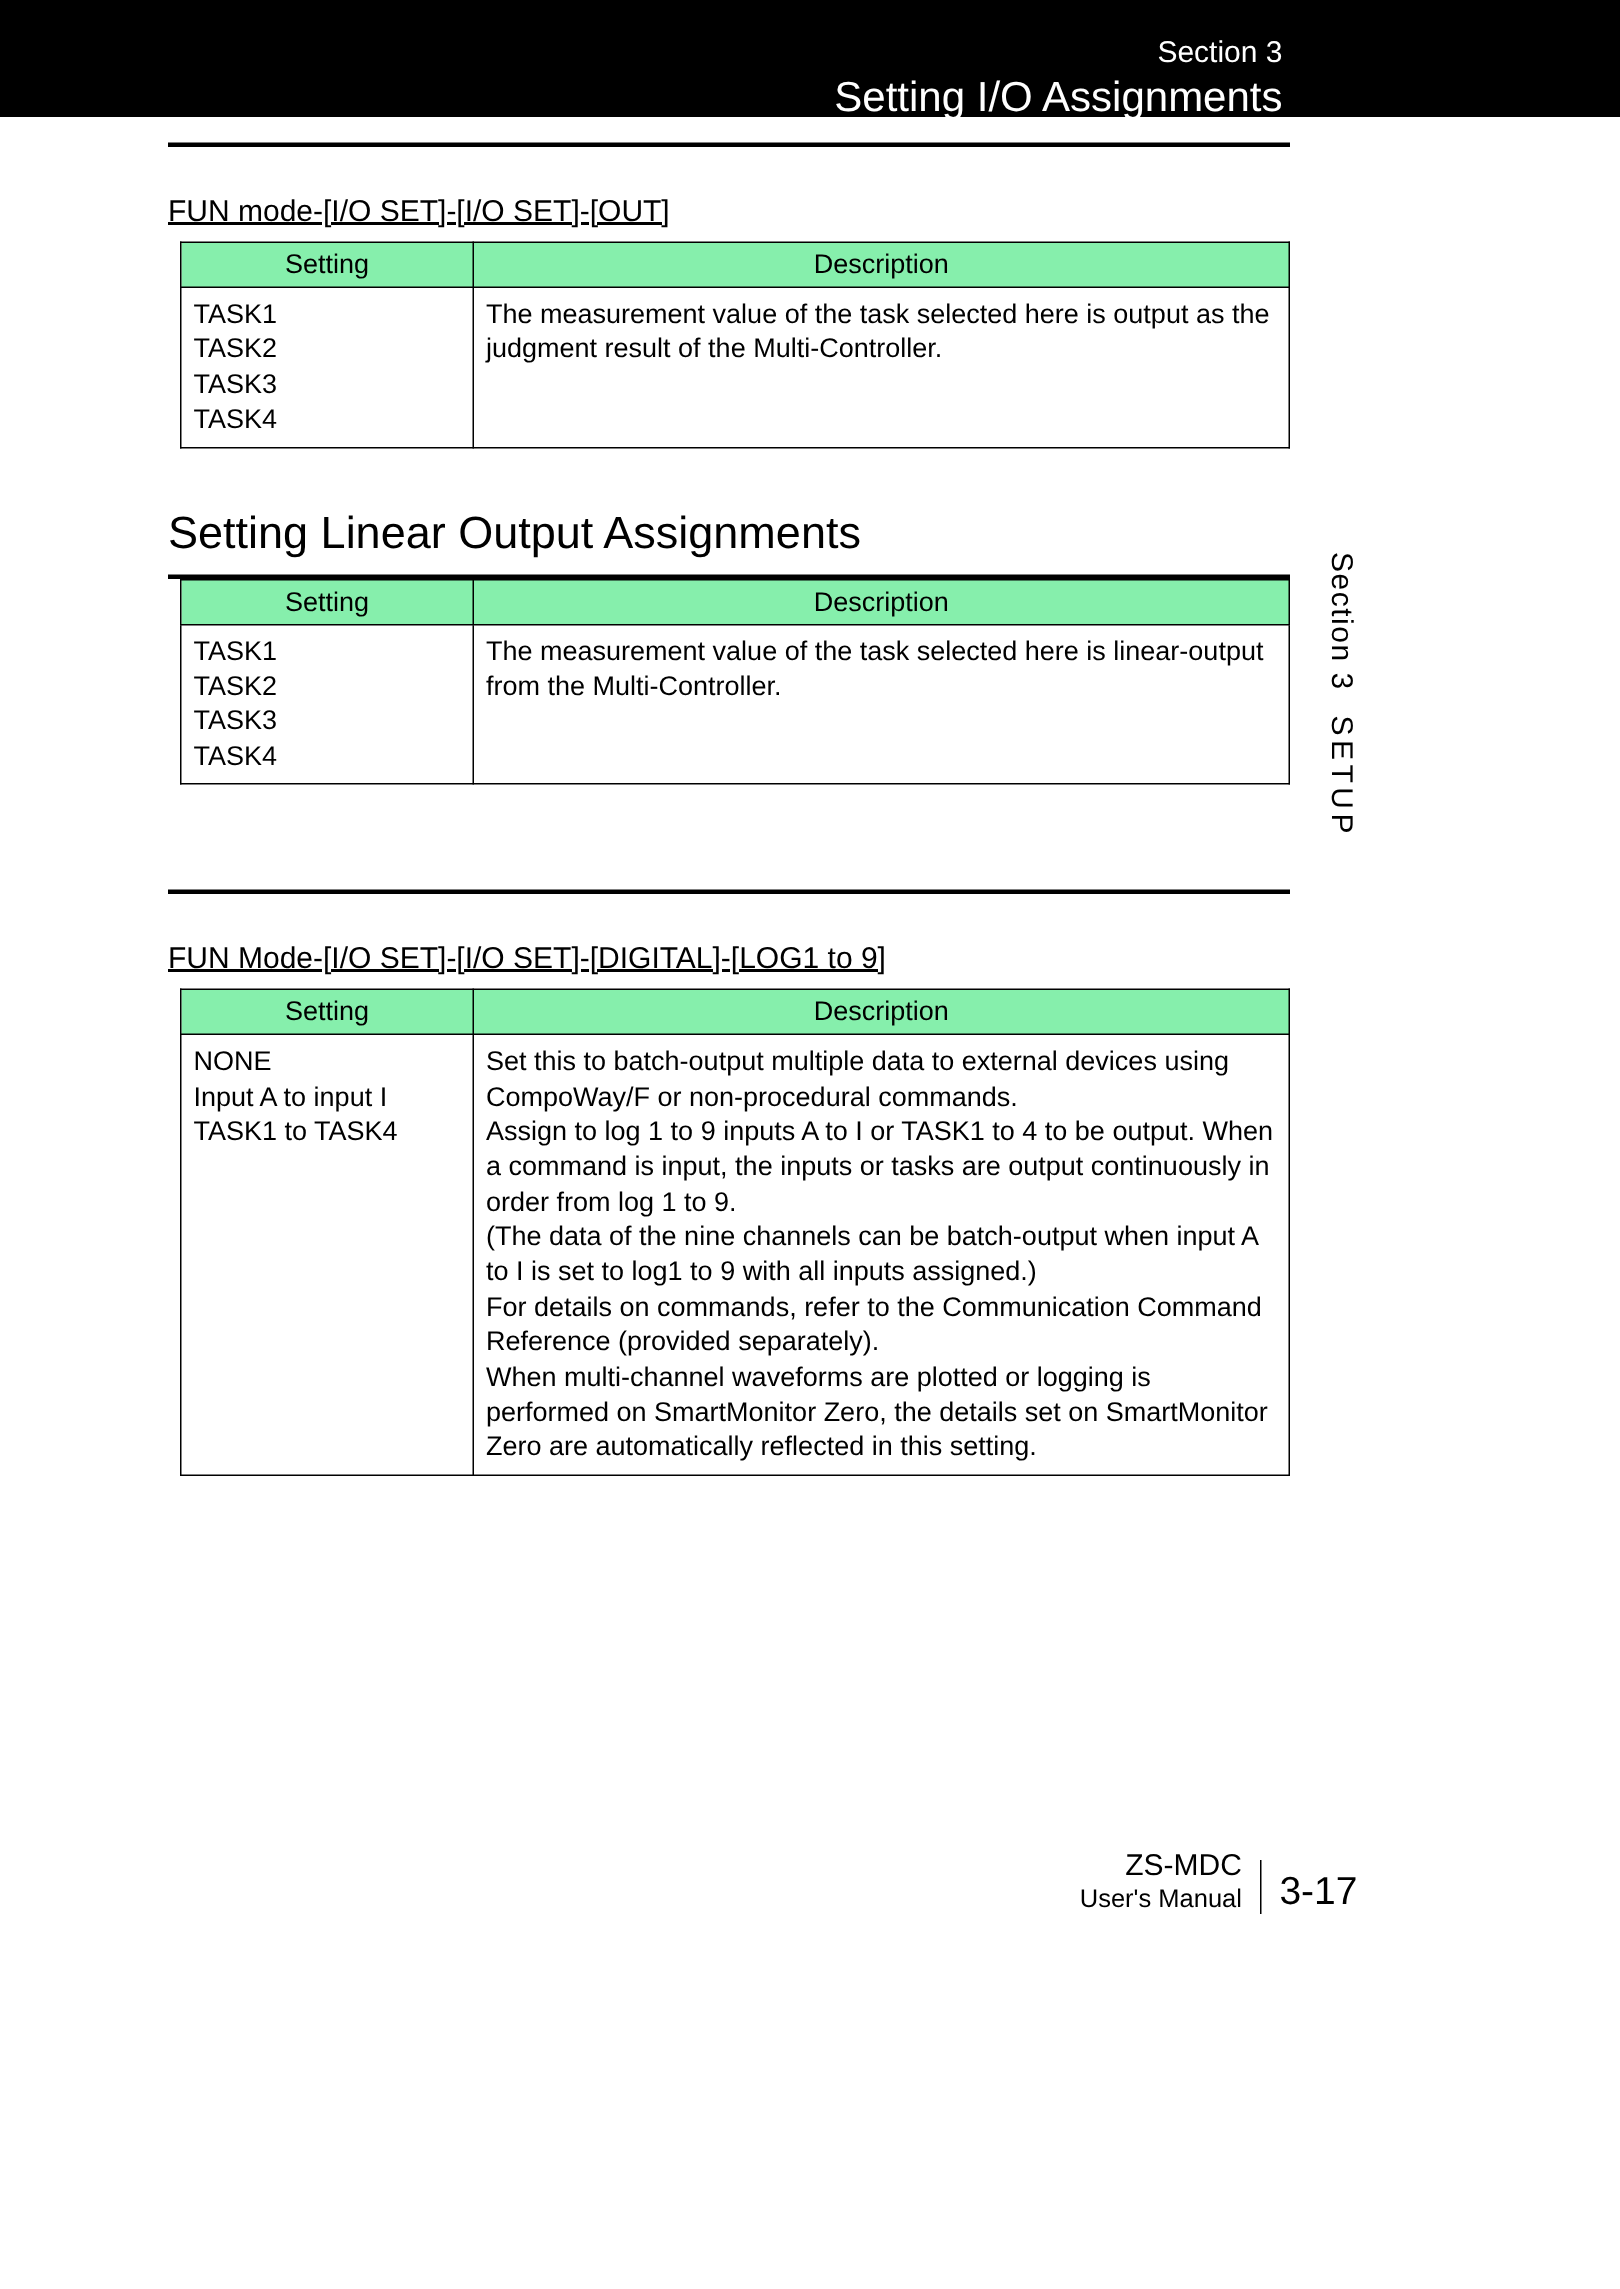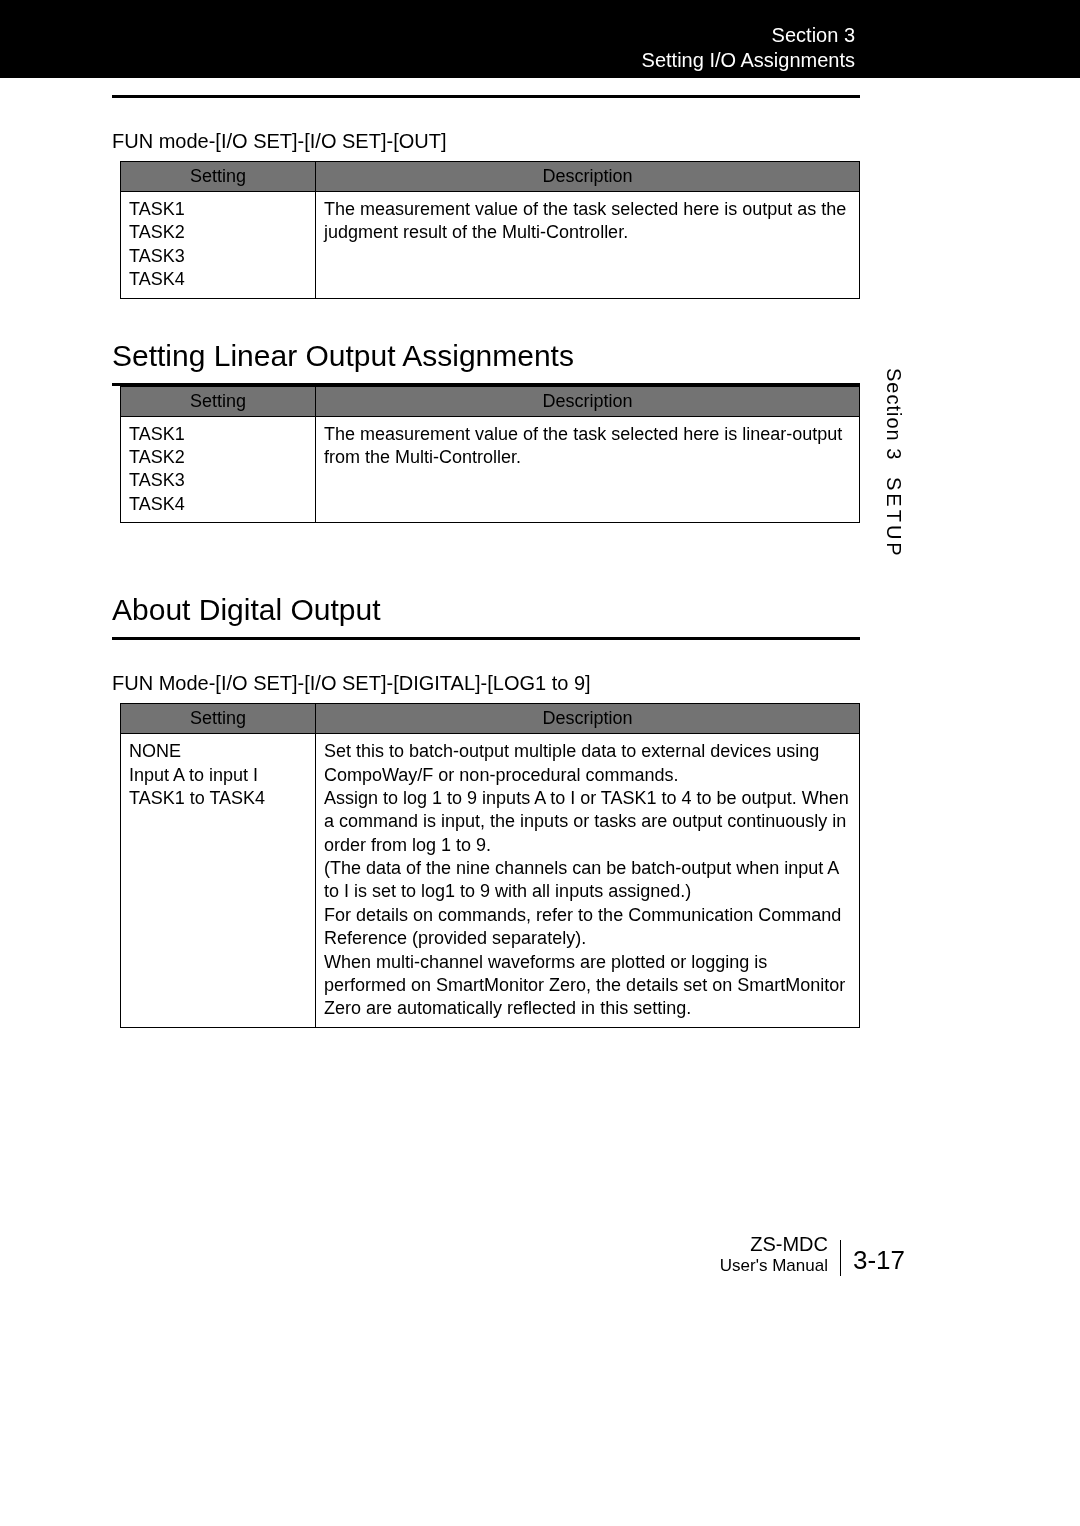--- a/index.html
+++ b/index.html
@@ -4,31 +4,31 @@
 <style>
   * { margin: 0; padding: 0; box-sizing: border-box; }
   html, body { width: 1080px; height: 1526px; font-family: Arial, Helvetica, sans-serif; color: #000; background: #fff; }
   .page { position: relative; width: 1080px; height: 1312px; }
   .topbar {
     position: absolute; top: 0; left: 0; width: 1080px; height: 78px;
     background: #000; color: #fff;
   }
   .topbar .lines { position: absolute; right: 225px; top: 24px; text-align: right; }
   .topbar .line1 { font-size: 20px; }
-  .topbar .line2 { font-size: 20px; margin-top: 2px; }
+  .topbar .line2 { font-size: 28px; margin-top: 2px; }
   .content { position: absolute; top: 95px; left: 112px; width: 740px; }
   .h1 { font-size: 30px; font-weight: 400; margin-top: 7px; margin-bottom: 10px; }
   .rule-thick { border-top: 3px solid #000; width: 748px; }
-  .sub { font-size: 20px; font-weight: 400; margin-top: 32px; margin-bottom: 8px; }
+  .sub { font-size: 20px; font-weight: 400; margin-top: 32px; margin-bottom: 8px; text-decoration: underline; }
   table.box {
     border-collapse: collapse; width: 740px; margin-left: 8px;
     font-size: 18px;
   }
   table.box th {
-    background: #737373; font-weight: 400; text-align: center;
+    background: #86efac; font-weight: 400; text-align: center;
     border: 1px solid #000; padding: 4px 6px;
   }
   table.box td {
     border: 1px solid #000; padding: 6px 8px; vertical-align: top;
     line-height: 1.3;
   }
   table.box td.col1 { width: 195px; }
   .block { margin-top: 40px; }
   .sidetab {
     position: absolute; right: 175px; top: 368px;
@@ -90,21 +90,20 @@
         <td class="col1" style="white-space:pre-line">TASK1
 TASK2
 TASK3
 TASK4</td>
         <td style="white-space:pre-line">The measurement value of the task selected here is linear-output from the Multi-Controller.</td>
       </tr>
     </tbody>
       </table>
 
     <div class="block" style="margin-top:70px"></div>
-    <div class="h1">About Digital Output</div>
     <div class="rule-thick"></div>
     <div class="sub">FUN Mode-[I/O SET]-[I/O SET]-[DIGITAL]-[LOG1 to 9]</div>
     <table class="box">
       <tbody>
           <tr>
         <th class="col1">Setting</th>
         <th>Description</th>
       </tr>
       <tr>
         <td class="col1" style="white-space:pre-line">NONE

